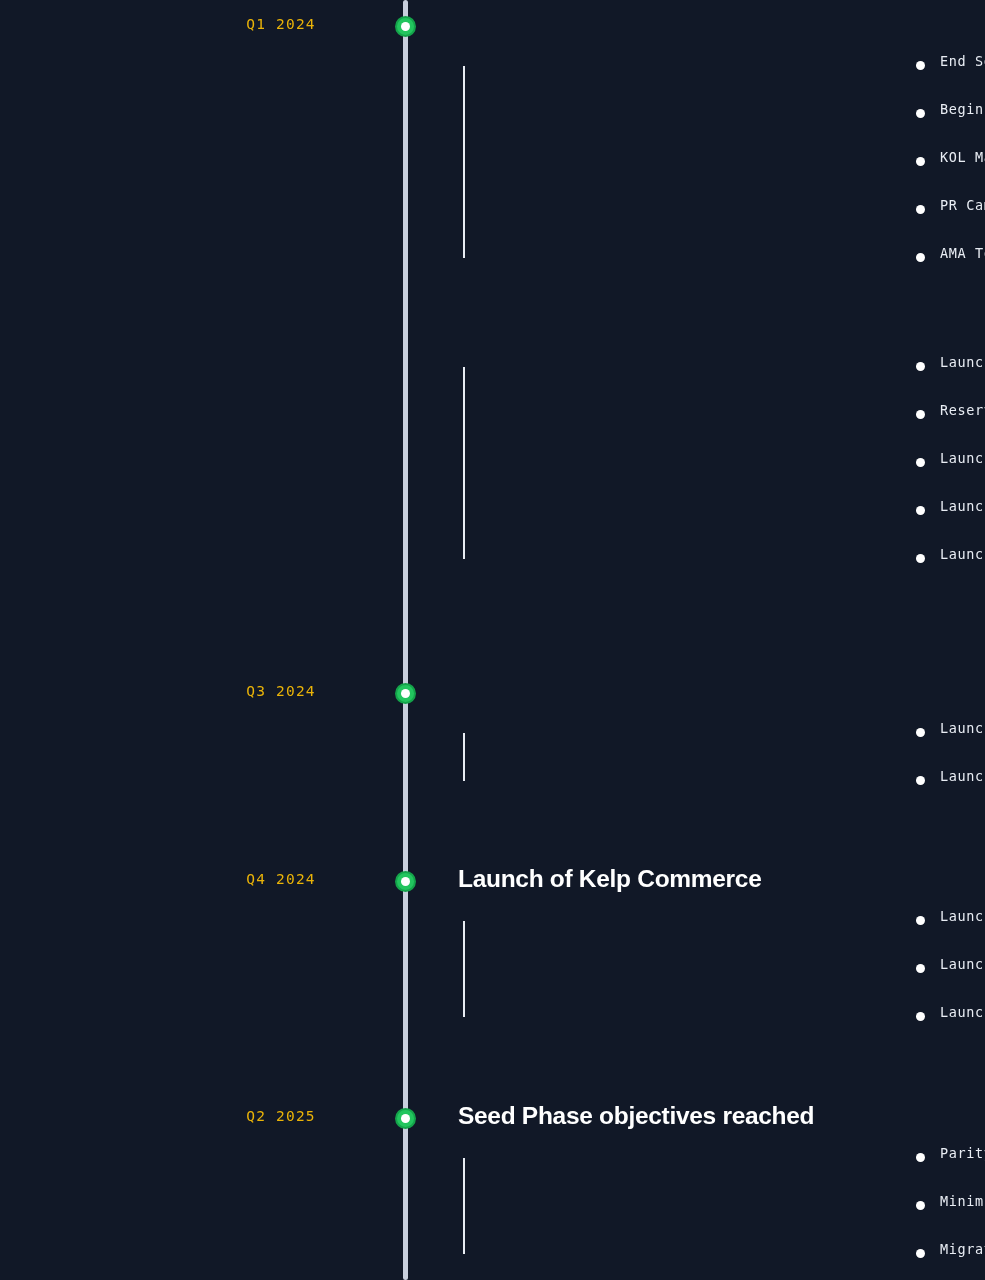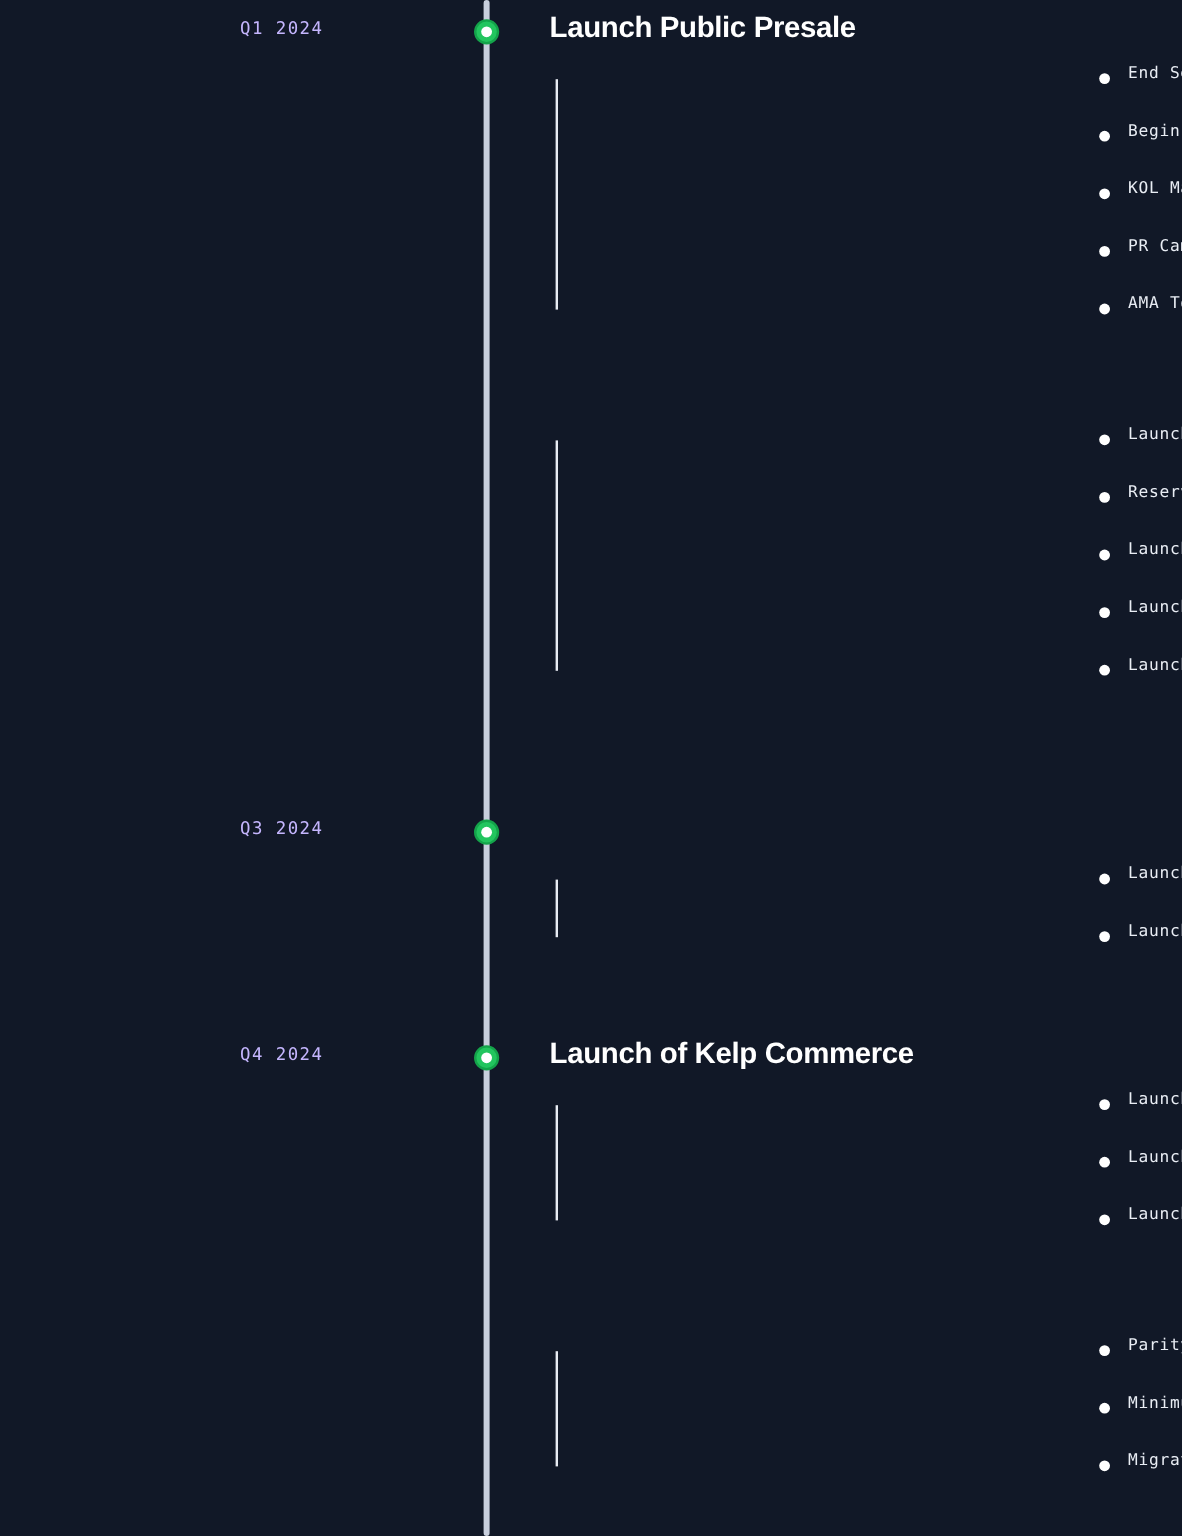--- a/index.html
+++ b/index.html
@@ -48,25 +48,25 @@
     height:32px;
   }
 
   .quarter {
     position:absolute;
     left:200px;
     top:0;
     width:162px;
     height:32px;
     line-height:32px;
-    text-align:left;
+    text-align:center;
     font-family:"DejaVu Sans Mono", "Liberation Mono", monospace;
     font-size:14.5px;
     letter-spacing:1.2px;
-    color:#c4b5fd;
+    color:#eab308;
     white-space:nowrap;
   }
 
   .node {
     position:absolute;
     left:395px;
     top:8px;
     width:21px;
     height:21px;
     border-radius:50%;
@@ -148,21 +148,20 @@
 
   <div id="rail"></div>
 
   <div id="milestones">
       <div class="milestone" style="top: 8px;">
         <div class="ms-head">
           <div class="quarter">Q1 2024</div>
           <div class="node">
             <div class="node-core"></div>
           </div>
-          <div class="ms-title">Launch Public Presale</div>
         </div>
         <div class="ms-items">
           <div class="items-line" style="top: 15.5px; height: 192px;"></div>
           <div class="ms-item">
             <div class="bullet"></div>
             <div class="item-label">End Series A Private Sale</div>
           </div>
           <div class="ms-item">
             <div class="bullet"></div>
             <div class="item-label">Begin Public Presale</div>
@@ -243,20 +242,27 @@
             <div class="bullet"></div>
             <div class="item-label">Launch of Kelp Payments</div>
           </div>
           <div class="ms-item">
             <div class="bullet"></div>
             <div class="item-label">Launch of Kelp Commerce in mobile app</div>
           </div>
         </div>
       </div>
       <div class="milestone" style="top: 1100px;">
+        <div class="ms-head">
+          <div class="quarter">Q2 2025</div>
+          <div class="node">
+            <div class="node-core"></div>
+          </div>
+          <div class="ms-title">Seed Phase objectives reached</div>
+        </div>
         <div class="ms-items">
           <div class="items-line" style="top: 15.5px; height: 96px;"></div>
           <div class="ms-item">
             <div class="bullet"></div>
             <div class="item-label">Parity with the USD</div>
           </div>
           <div class="ms-item">
             <div class="bullet"></div>
             <div class="item-label">Minimum circulating supply threshold reached</div>
           </div>

